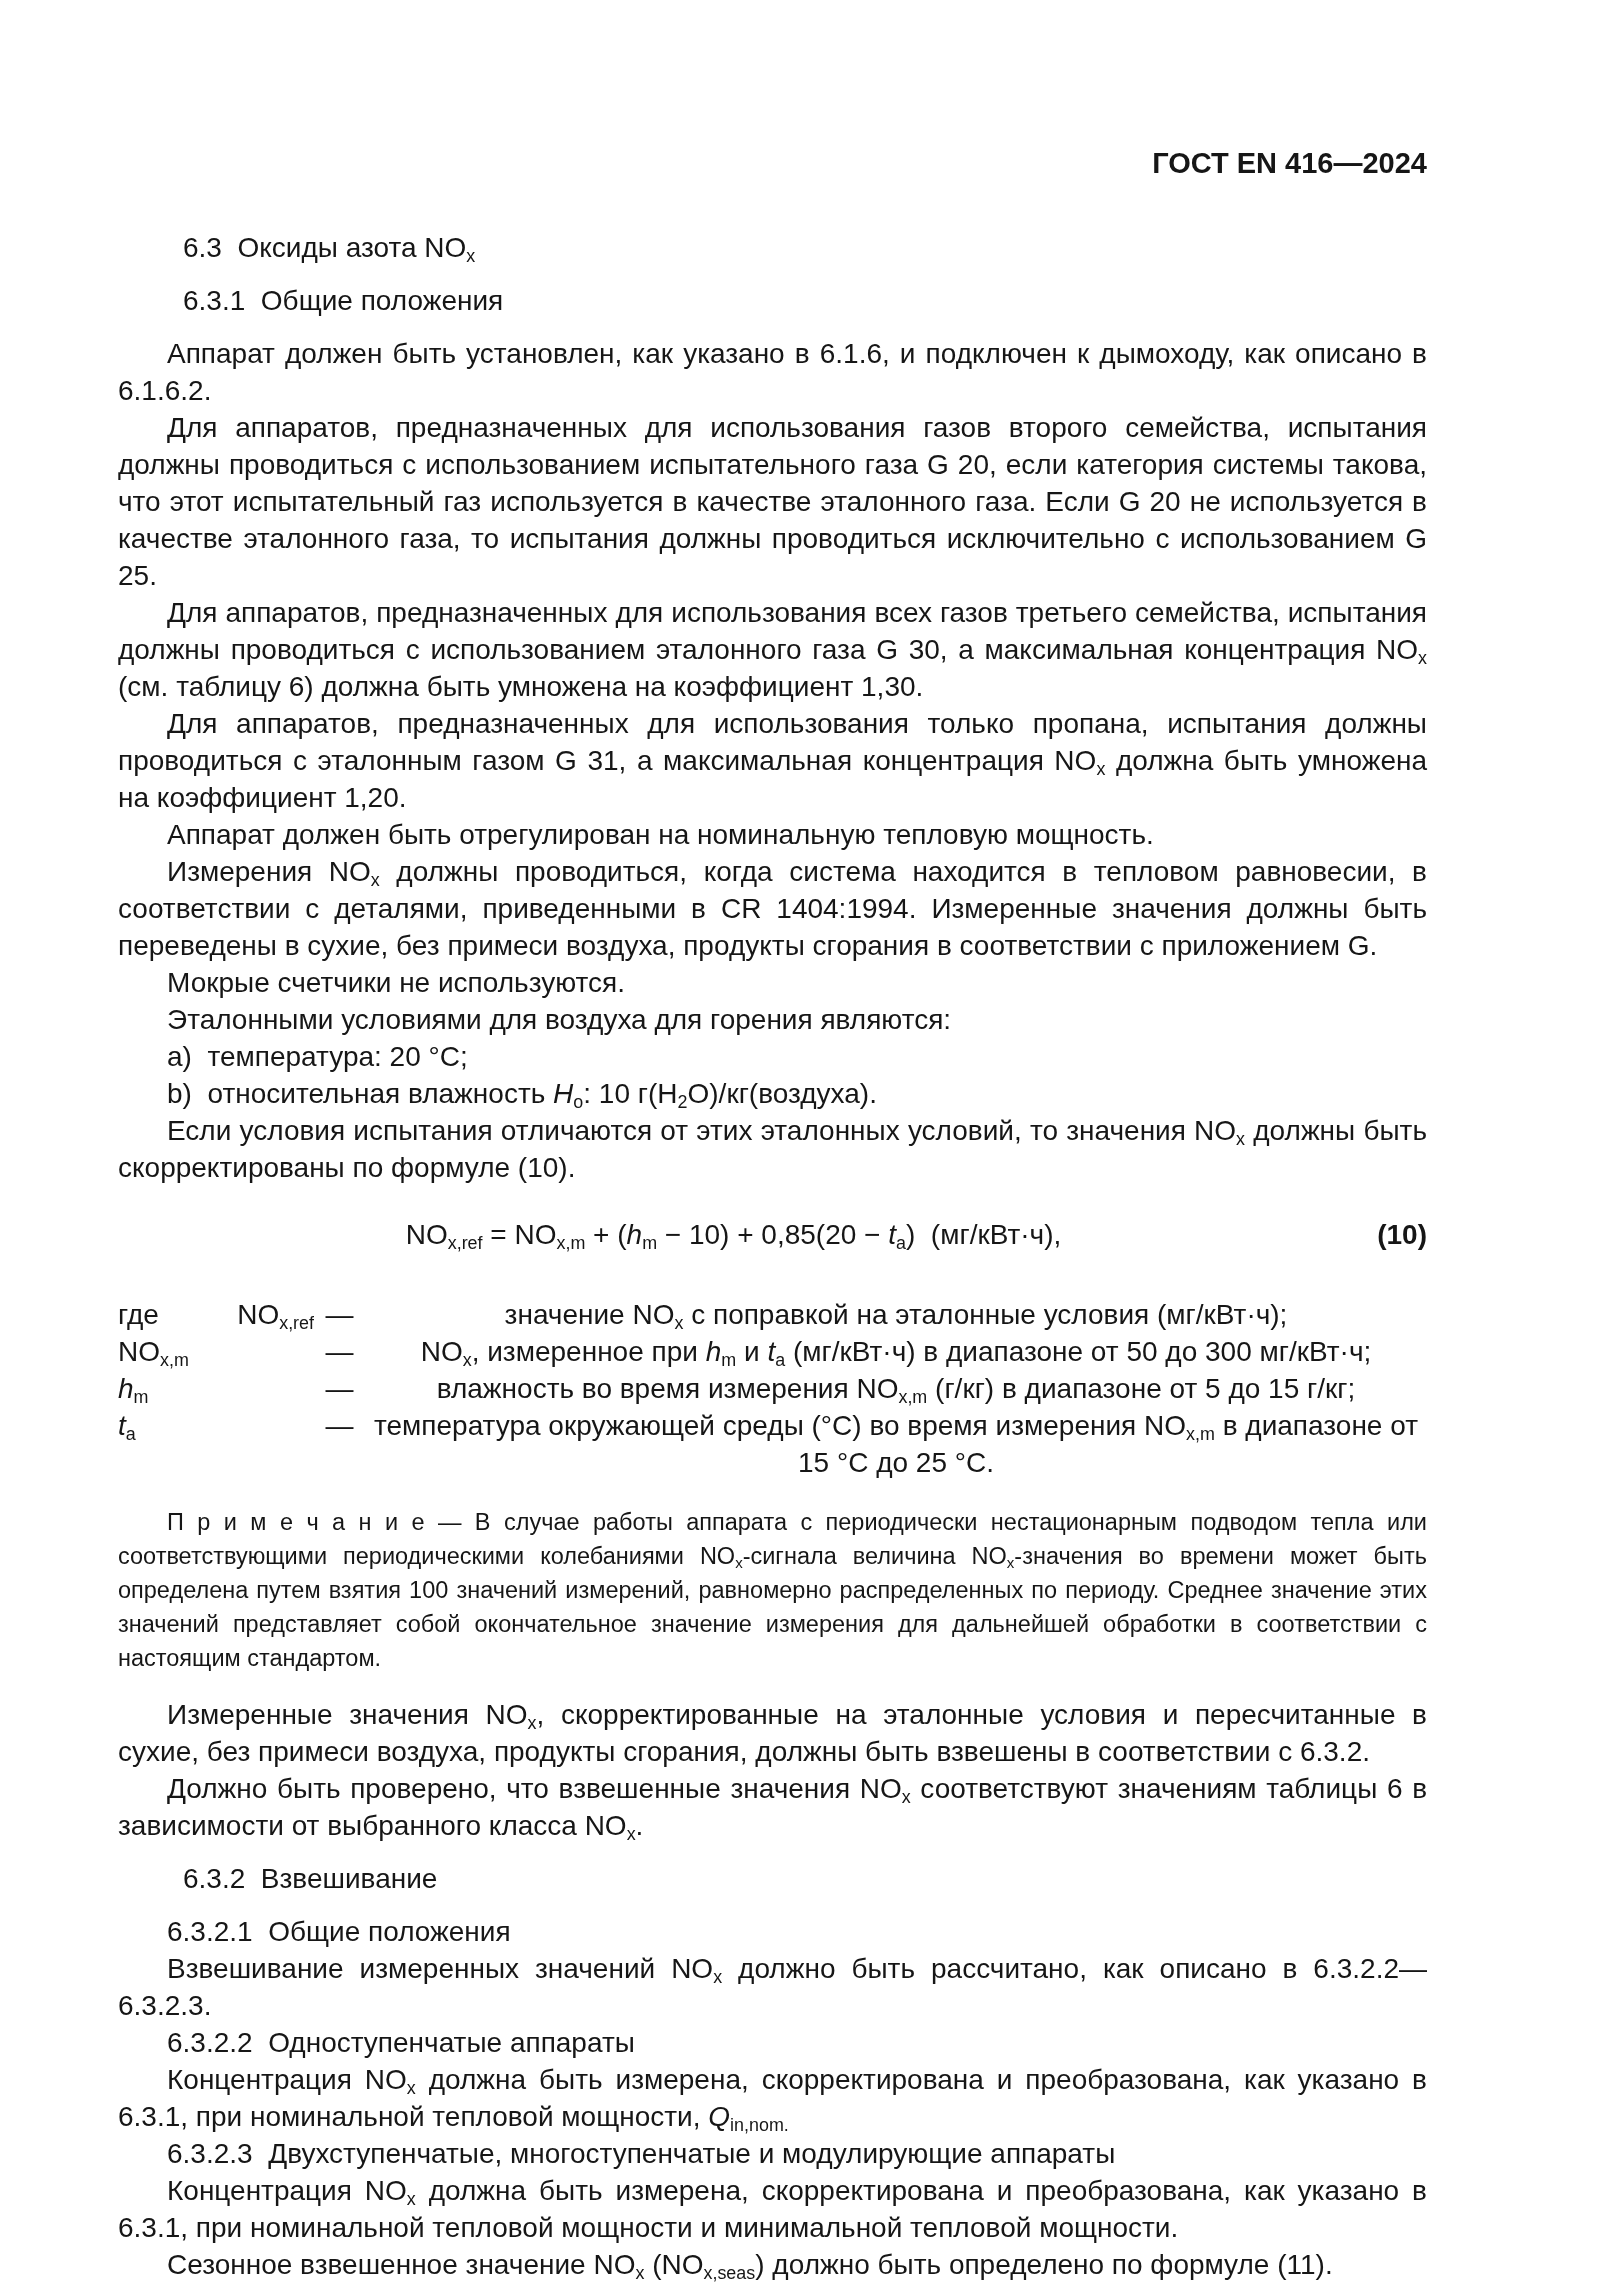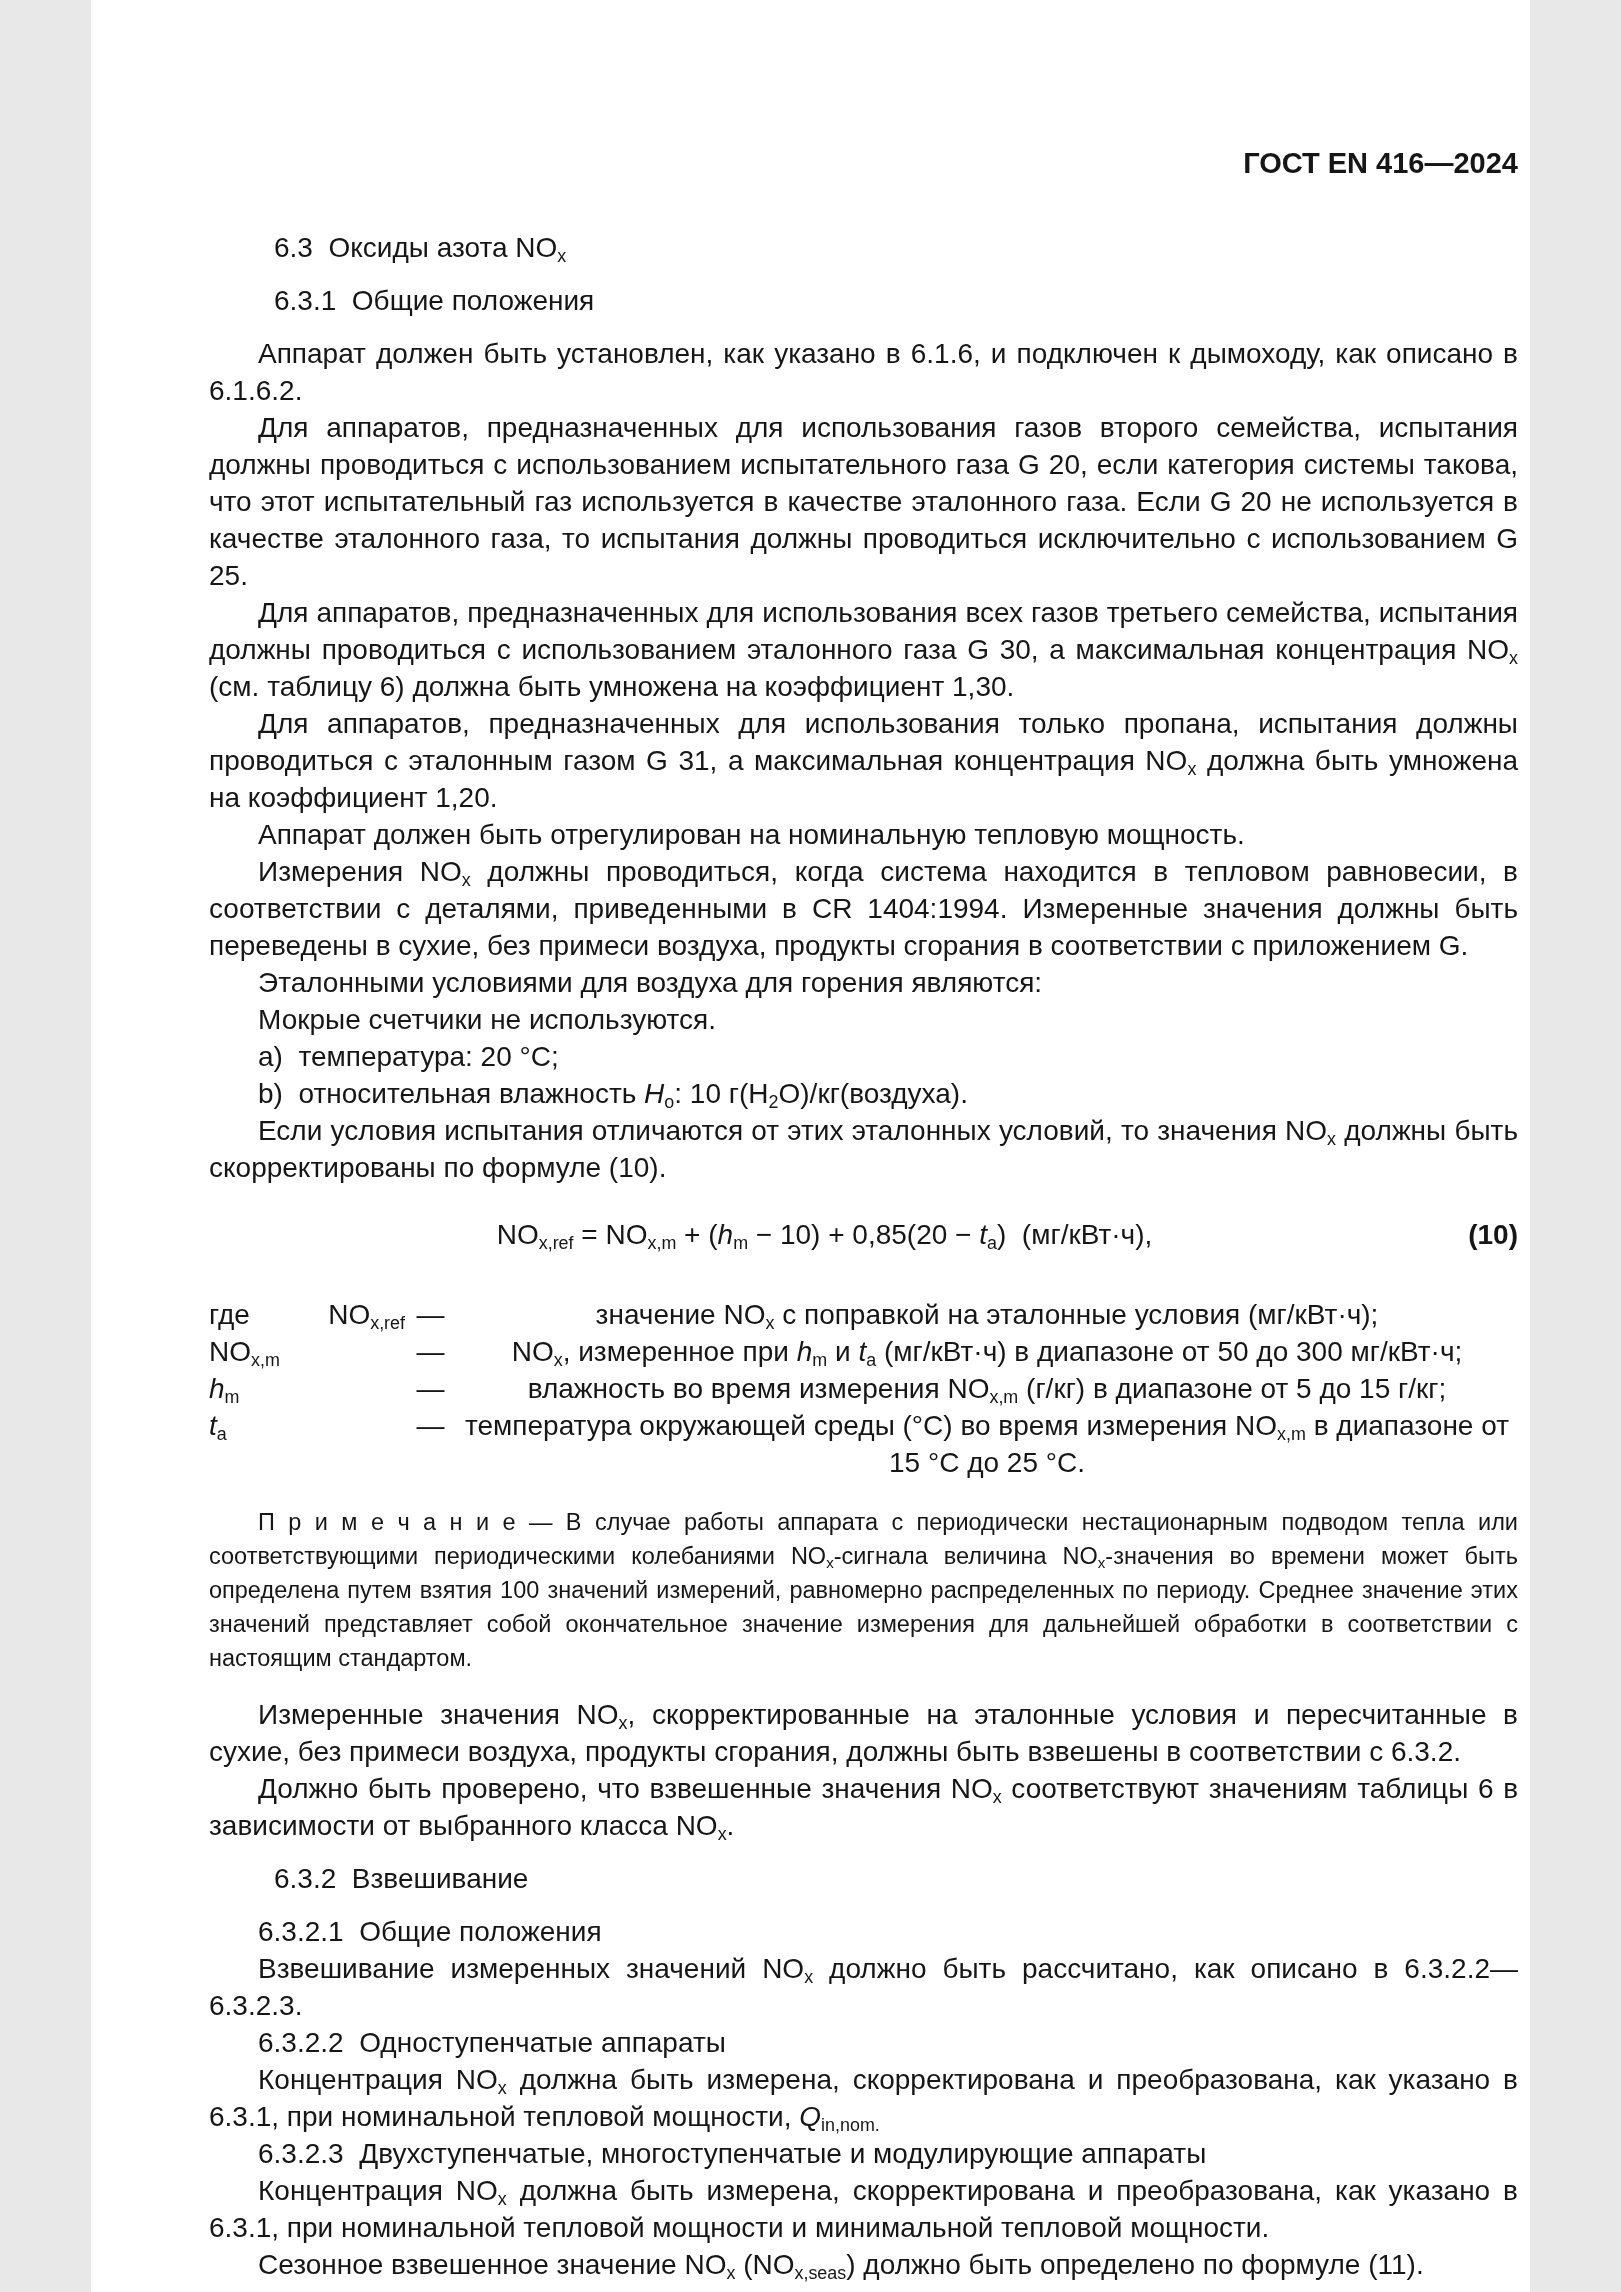--- a/index.html
+++ b/index.html
@@ -1,18 +1,18 @@
 <!DOCTYPE html>
 <html><head>
 <meta charset="utf-8">
 <style>
   html,body{margin:0;padding:0;background:#e8e8e8;}
   .page{
     position:relative;
-    width:1439px;height:2293px;
+    width:1621px;height:2293px;
     margin:0 auto;
     background:#ffffff;
     color:#161616;
     font-family:"Liberation Sans", sans-serif;
     overflow:hidden;
   }
   .content{
     position:absolute;
     left:118px;top:0;
     width:1309px;
@@ -122,22 +122,22 @@
 
     <p class="h-bold sp-top-lg">6.3&nbsp; Оксиды азота NO<sub>x</sub></p>
     <p class="h-bold sp-top-md">6.3.1&nbsp; Общие положения</p>
 
     <p class="body">Аппарат должен быть установлен, как указано в 6.1.6, и подключен к дымоходу, как описано в 6.1.6.2.</p>
     <p class="body">Для аппаратов, предназначенных для использования газов второго семейства, испытания должны проводиться с использованием испытательного газа G 20, если категория системы такова, что этот испытательный газ используется в качестве эталонного газа. Если G 20 не используется в качестве эталонного газа, то испытания должны проводиться исключительно с использованием G 25.</p>
     <p class="body">Для аппаратов, предназначенных для использования всех газов третьего семейства, испытания должны проводиться с использованием эталонного газа G 30, а максимальная концентрация NO<sub>x</sub> (см. таблицу 6) должна быть умножена на коэффициент 1,30.</p>
     <p class="body">Для аппаратов, предназначенных для использования только пропана, испытания должны проводиться с эталонным газом G 31, а максимальная концентрация NO<sub>x</sub> должна быть умножена на коэффициент 1,20.</p>
     <p class="body">Аппарат должен быть отрегулирован на номинальную тепловую мощность.</p>
     <p class="body">Измерения NO<sub>x</sub> должны проводиться, когда система находится в тепловом равновесии, в соответствии с деталями, приведенными в CR 1404:1994. Измеренные значения должны быть переведены в сухие, без примеси воздуха, продукты сгорания в соответствии с приложением G.</p>
+    <p class="body">Мокрые счетчики не используются.</p>
     <p class="body">Эталонными условиями для воздуха для горения являются:</p>
-    <p class="body">Мокрые счетчики не используются.</p>
     <p class="body">a)&nbsp; температура: 20 °C;</p>
     <p class="body">b)&nbsp; относительная влажность <i>H</i><sub>o</sub>: 10 г(H<sub>2</sub>O)/кг(воздуха).</p>
     <p class="body">Если условия испытания отличаются от этих эталонных условий, то значения NO<sub>x</sub> должны быть скорректированы по формуле (10).</p>
 
     <div class="formula-row">
       <div class="formula">
         <span>NO<sub>x,ref</sub> = NO<sub>x,m</sub> + </span><span>(<i>h</i><sub>m</sub> − 10) + 0,85(20 − <i>t</i><sub>a</sub>)&nbsp; (мг/кВт·ч),</span>
       </div>
       <span class="formula-number">(10)</span>
     </div>

